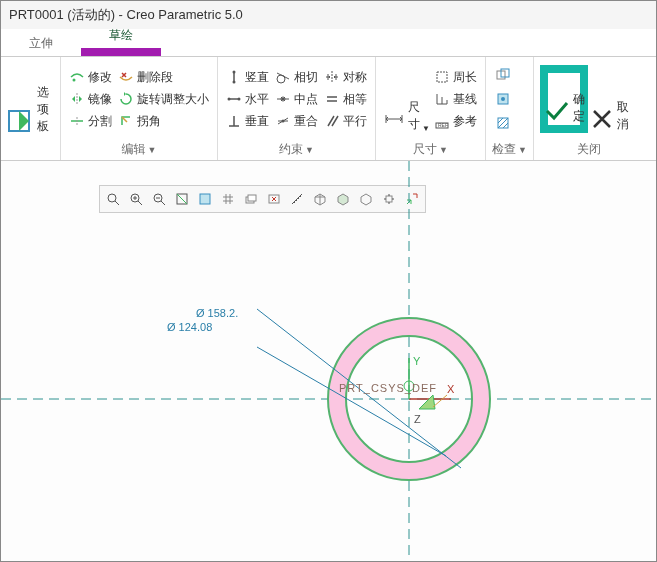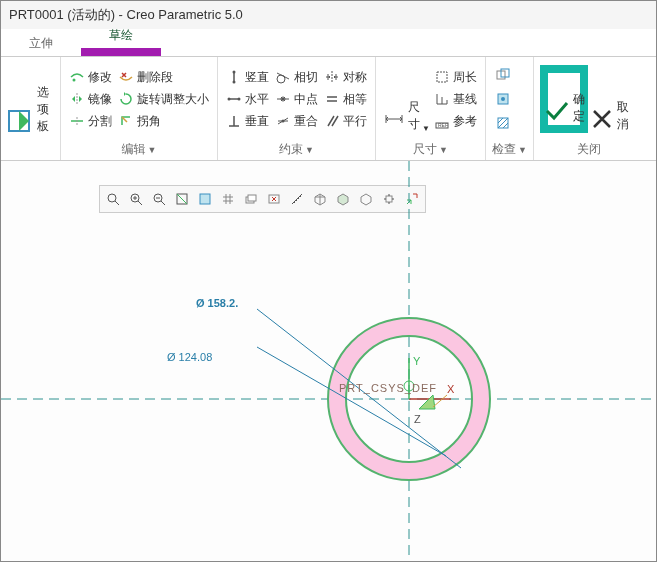--- a/index.html
+++ b/index.html
@@ -416,19 +416,19 @@
     <circle cx="408" cy="225" r="5" fill="none" stroke="#3fb85f"></circle>
     <g>
         <path d="M418 248 L432 234 L434 248 Z" fill="#9fd87f" stroke="#3fb85f"></path>
         <path d="M432 246 L446 234" stroke="#d4a03f"></path>
       </g>
 
     <line x1="256" y1="186" x2="445" y2="295" stroke="#2a7fa8" stroke-width="1"></line>
     <line x1="256" y1="148" x2="460" y2="307" stroke="#2a7fa8" stroke-width="1"></line>
   </svg>
 
-  <div class="dim" style="position:absolute;left:195px;top:136px;font-weight:bold;">Ø 158.2.</div>
-  <div class="dim" style="position:absolute;left:166px;top:190px;">Ø 124.08</div>
+  <div class="dim" style="position:absolute;left:195px;top:146px;">Ø 158.2.</div>
+  <div class="dim" style="position:absolute;left:166px;top:160px;">Ø 124.08</div>
   <div class="csys" style="position:absolute;left:338px;top:221px;">PRT_CSYS_DEF</div>
   <div style="position:absolute;left:446px;top:222px;font-size:11px;color:#b03a2e;">X</div>
   <div style="position:absolute;left:412px;top:194px;font-size:11px;color:#3fb85f;">Y</div>
   <div style="position:absolute;left:413px;top:252px;font-size:11px;color:#555;">Z</div>
 </div>
 
 </body></html>

